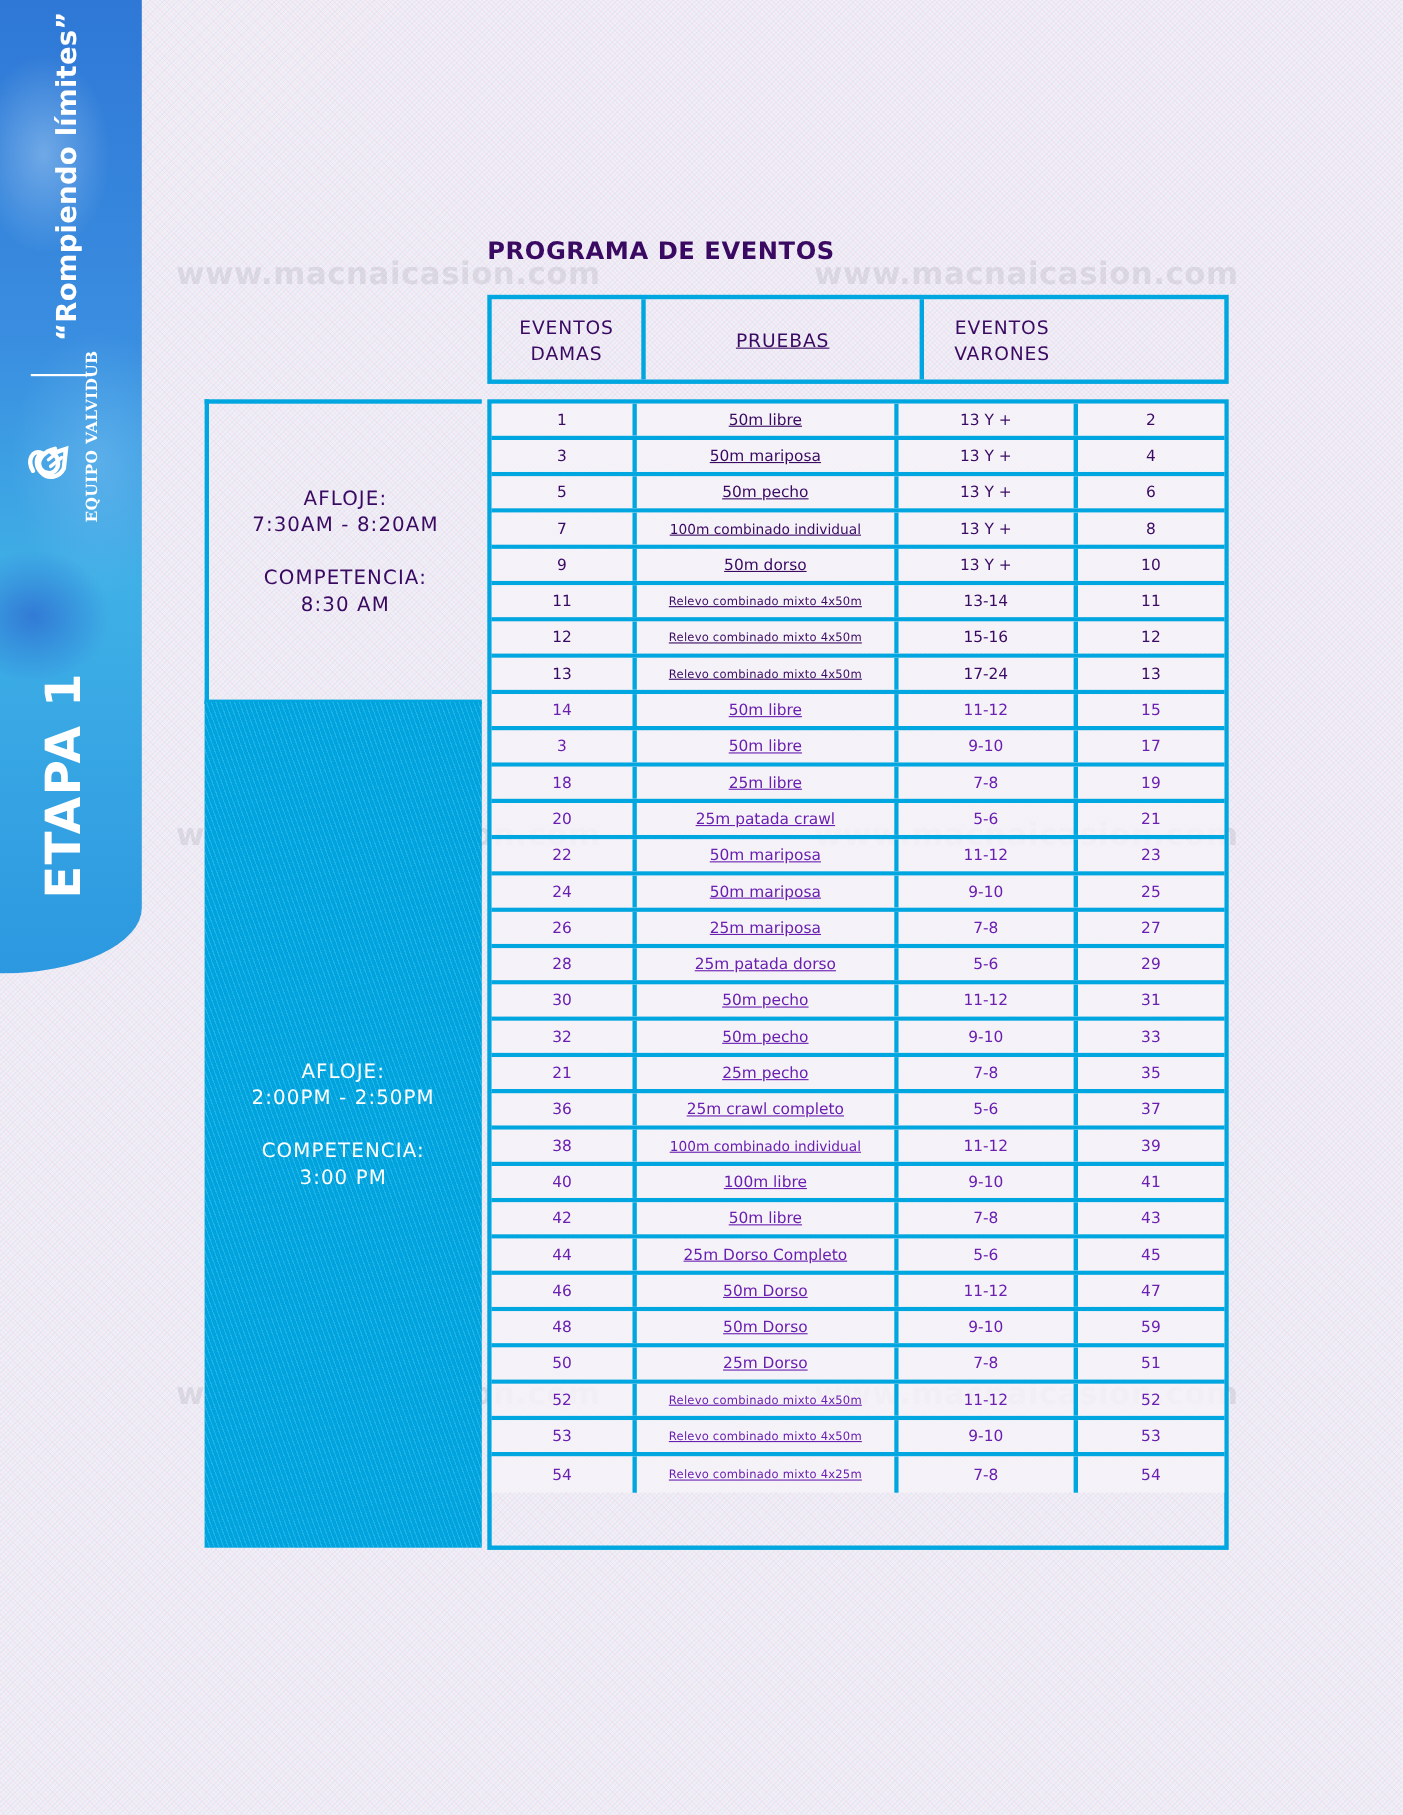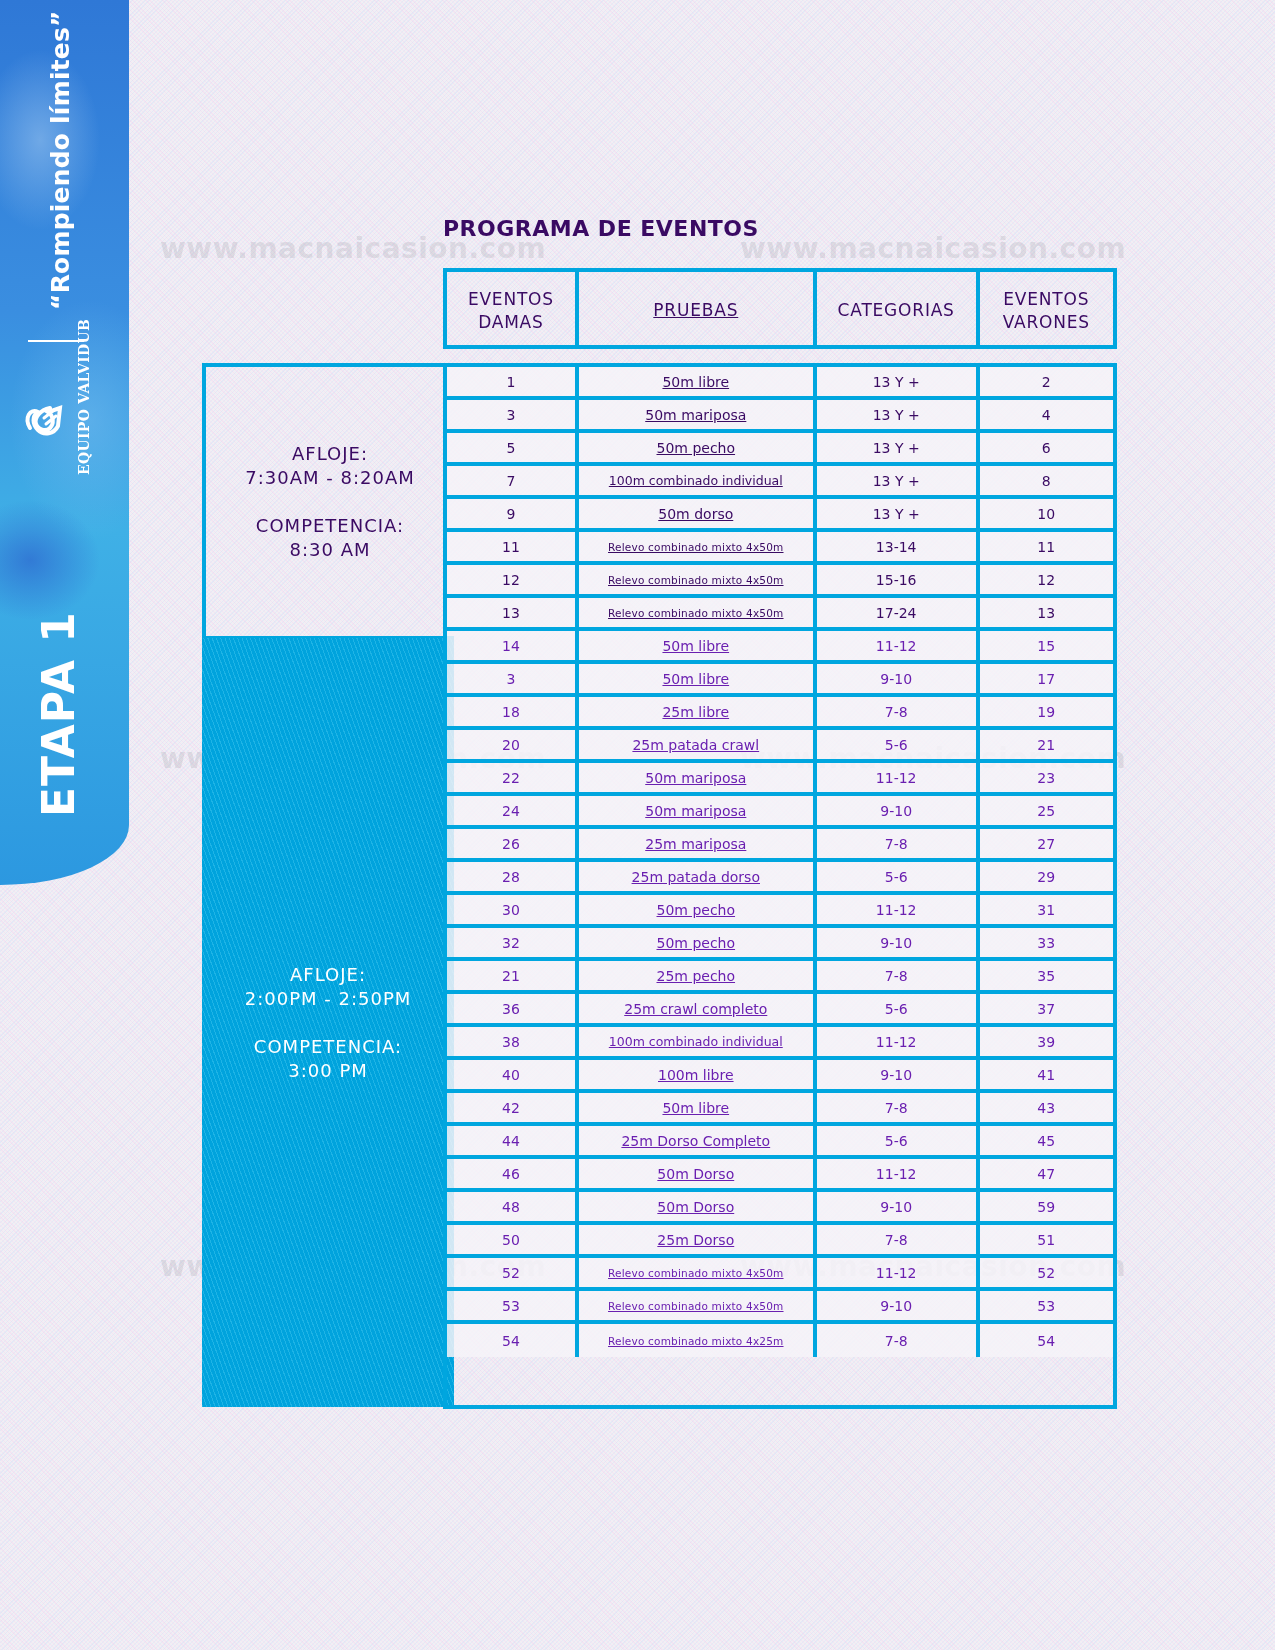--- a/index.html
+++ b/index.html
@@ -49,21 +49,21 @@
   }
   .hdr .hc {
     box-sizing:border-box; display:flex; align-items:center; justify-content:center;
     text-align:center; color:#3a0a63; font-size:17px; letter-spacing:0.8px; line-height:23px;
     border-right:4px solid #00a6df; padding-top:4px;
   }
   .hdr .hc:last-child { border-right:none; }
 
   
   .session {
-    position:absolute; left:202px; box-sizing:border-box; display:flex; flex-direction:column;
+    position:absolute; left:186px; box-sizing:border-box; display:flex; flex-direction:column;
     align-items:center; justify-content:center; text-align:center; font-size:18px; letter-spacing:1px; line-height:24px;
   }
   .s1 { top:363px; width:252px; height:277px; border:4px solid #00a6df; border-right:none; color:#3a0a63; background:transparent; }
   .s2 { top:638px; width:252px; height:769px; background:#00a3dd; color:#ffffff;
         background-image: repeating-linear-gradient(70deg, rgba(120,230,255,0.25) 0 1px, transparent 1px 4px); }
   .session .gap { height:24px; }
 
   
   .body {
     position:absolute; left:443px; top:363px; width:674px; height:1046px;
@@ -112,21 +112,20 @@
 <div class="title">PROGRAMA DE EVENTOS</div>
 
 <div class="hdr">
   <div class="hc c1">
     <div>
       <div>EVENTOS</div>
       <div>DAMAS</div>
     </div>
   </div>
   <div class="hc c2">PRUEBAS</div>
-  <div class="hc c3">CATEGORIAS</div>
   <div class="hc c4">
     <div>
       <div>EVENTOS</div>
       <div>VARONES</div>
     </div>
   </div>
 </div>
 
 <div class="session s1">
   <div>AFLOJE:</div>

